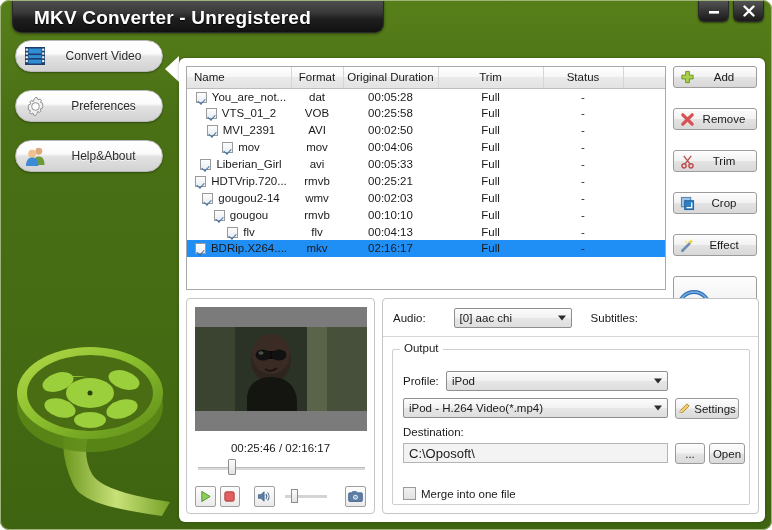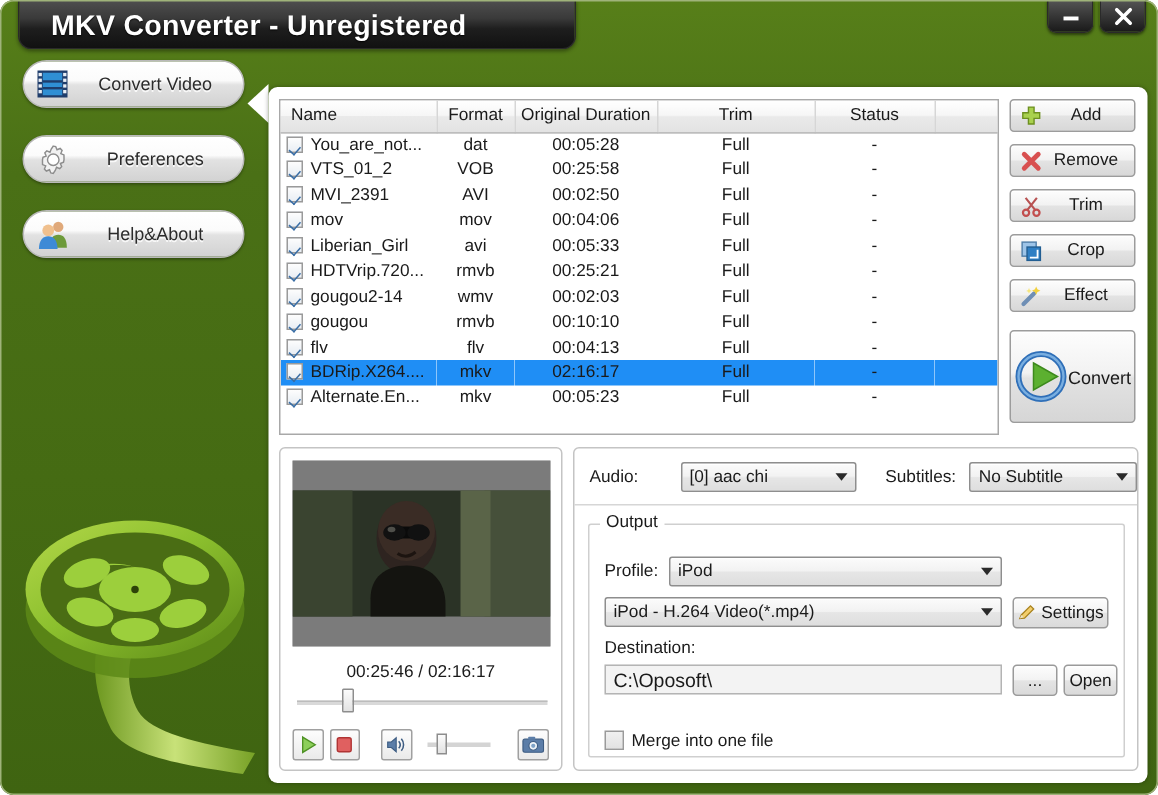--- a/index.html
+++ b/index.html
@@ -135,21 +135,21 @@
     padding:0;
   }
   table.filelist thead th.col-name { text-align:left; padding-left:7px; }
   table.filelist tbody td {
     height:16.9px;
     font-size:11.5px; color:#1a1a1a;
     text-align:center;
     padding:0;
     white-space:nowrap; overflow:hidden;
   }
-  table.filelist tbody td.c-name { text-align:left; padding-left:4px;margin-top:20px; }
+  table.filelist tbody td.c-name { text-align:center; padding-left:4px;margin-top:20px; }
   tr.row-selected td { background:#1f8ef5; color:#ffffff; }
   .cb {
     display:inline-block; width:11px; height:11px;
     border:1px solid #9a9a9a;
     background: linear-gradient(180deg,#fdfdfd,#e9eef4);
     vertical-align:-2px; margin-right:5px;
     position:relative;
   }
   .cb::after {
     content:""; position:absolute;
@@ -158,21 +158,21 @@
     transform: rotate(42deg);
   }
 
   
   #action-buttons {
     position:absolute; left:494px; top:8px;
     width:86px;
   }
   .act-btn {
     width:84px; height:22px;
-    margin-bottom:8px;
+    margin-bottom:20px;
     background: linear-gradient(180deg,#fdfdfd 0%, #f2f2f2 48%, #e3e3e3 52%, #d8d8d8 100%);
     border:1px solid #9c9c9c; border-radius:3px;
     display:flex; align-items:center;
     cursor:pointer;
     box-shadow: inset 0 1px 0 rgba(255,255,255,.9);
   }
   .act-btn .act-icon { width:18px; height:18px; margin-left:4px; flex:0 0 18px;
                        display:flex;align-items:center;justify-content:center; }
   .act-btn .act-label { flex:1; text-align:center; font-size:11.5px; color:#1a1a1a; padding-right:4px; }
   #convert-button {
@@ -488,28 +488,20 @@
               <td></td>
             </tr>
             <tr class="row-selected">
               <td class="c-name"><span class="cb"></span><span>BDRip.X264....</span></td>
               <td>mkv</td>
               <td>02:16:17</td>
               <td>Full</td>
               <td>-</td>
               <td></td>
             </tr>
-            <tr>
-              <td class="c-name"><span class="cb"></span><span>Alternate.En...</span></td>
-              <td>mkv</td>
-              <td>00:05:23</td>
-              <td>Full</td>
-              <td>-</td>
-              <td></td>
-            </tr>
           </tbody>
       </table>
     </div>
 
     <div id="action-buttons">
 
       <div class="act-btn">
         <span class="act-icon">
           <svg width="15" height="15" viewBox="0 0 16 16">
             <path fill="#a9d14e" stroke="#6d9020" stroke-width="1" d="M6 1.5h4v4h4v4h-4v4H6v-4H2v-4h4z"></path>
@@ -630,24 +622,20 @@
 
     <div id="settings-panel">
 
       <div id="audio-row">
         <span class="fld-label" style="margin-left:10px">Audio:</span>
         <div class="dd" style="width:118px;margin-left:28px">
           <span>[0] aac chi</span>
           <span class="dd-arrow"></span>
         </div>
         <span class="fld-label" style="margin-left:19px">Subtitles:</span>
-        <div class="dd" style="width:112px;margin-left:9px">
-          <span>No Subtitle</span>
-          <span class="dd-arrow"></span>
-        </div>
       </div>
 
       <fieldset id="output-group">
         <div id="output-legend">Output</div>
 
         <span class="fld-label" style="position:absolute;left:10px;top:25px">Profile:</span>
         <div class="dd" style="position:absolute;left:53px;top:21px;width:222px">
           <span>iPod</span>
           <span class="dd-arrow"></span>
         </div>

